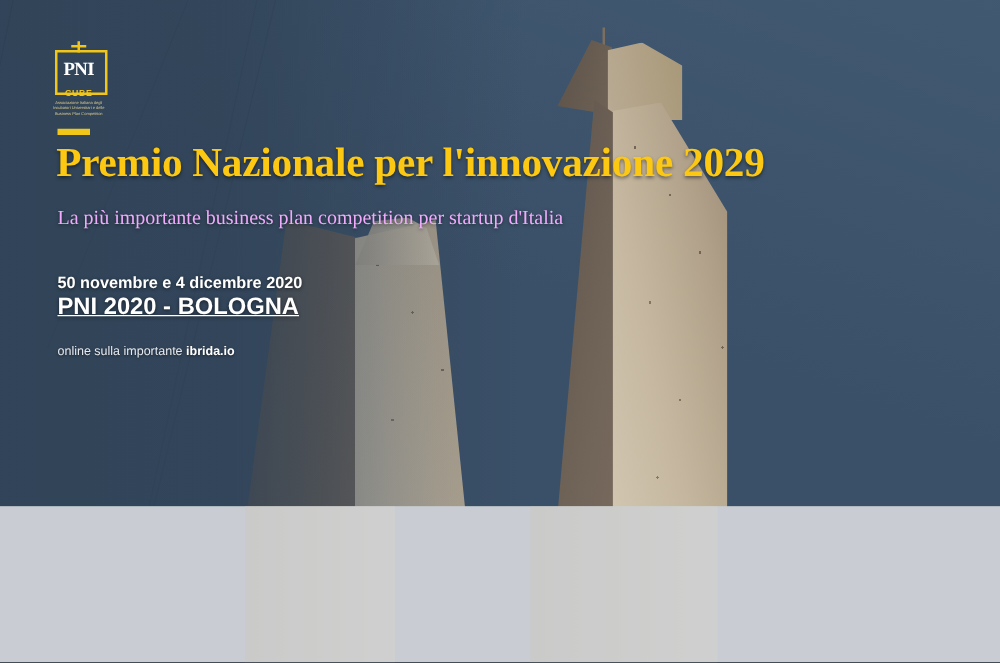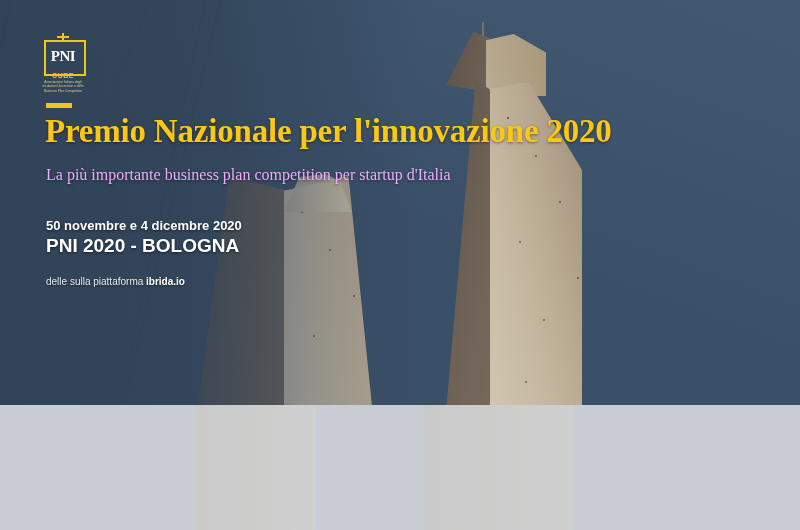--- a/index.html
+++ b/index.html
@@ -145,20 +145,21 @@
   }
   .date{
     position:absolute;left:30px;top:218px;
     font-size:13px;font-weight:bold;color:#ffffff;white-space:nowrap;
     text-shadow:0 1px 3px rgba(0,0,0,.55);
   }
   .city{
     position:absolute;left:30px;top:235px;
     font-size:19px;font-weight:bold;color:#ffffff;white-space:nowrap;
     text-shadow:0 1px 3px rgba(0,0,0,.55);
+    text-decoration:underline;
   }
   .platform{
     position:absolute;left:30px;top:276px;
     font-size:10px;color:#e6e9ee;white-space:nowrap;
     text-shadow:0 1px 2px rgba(0,0,0,.5);
   }
   .platform b{color:#ffffff;margin-top:15px;}
 
   
   .footer{
@@ -215,25 +216,25 @@
       <div class="mast"></div>
       <div class="mast2"></div>
       <div class="frame"></div>
       <div class="pn">PNI</div>
       <div class="cube">CUBE</div>
       <div class="sub">Associazione Italiana degli Incubatori Universitari e delle Business Plan Competition</div>
     </div>
 
     <div class="dash"></div>
 
-    <div class="title">Premio Nazionale per l'innovazione 2020</div>
+    <div class="title">Premio Nazionale per l'innovazione 2029</div>
     <div class="subtitle">La più importante business plan competition per startup d'Italia</div>
     <div class="date">50 novembre e 4 dicembre 2020</div>
     <div class="city">PNI 2020 - BOLOGNA</div>
-    <div class="platform"><span>delle sulla piattaforma </span><b>ibrida.io</b></div>
+    <div class="platform"><span>online sulla importante </span><b>ibrida.io</b></div>
   </div>
 
   <div class="footer">
     <div class="stone s1"></div>
     <div class="stone s2"></div>
     <div class="veil"></div>
 
   </div>
 </div>
 

